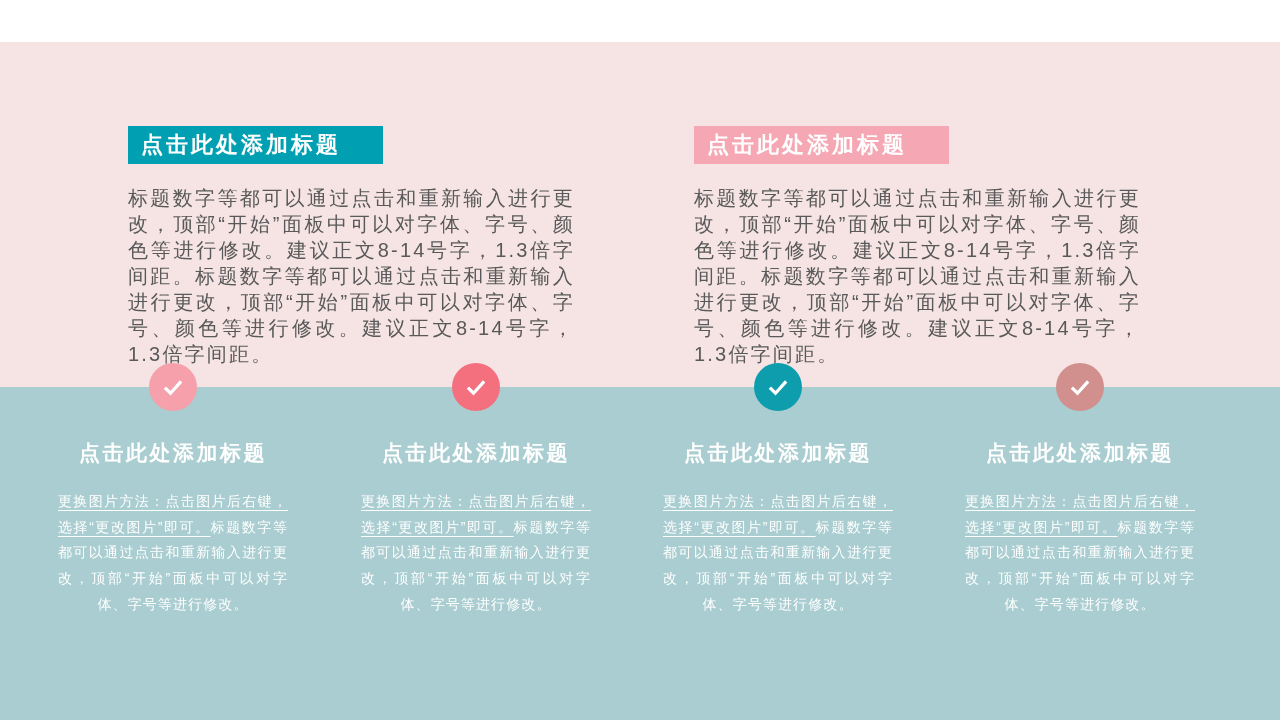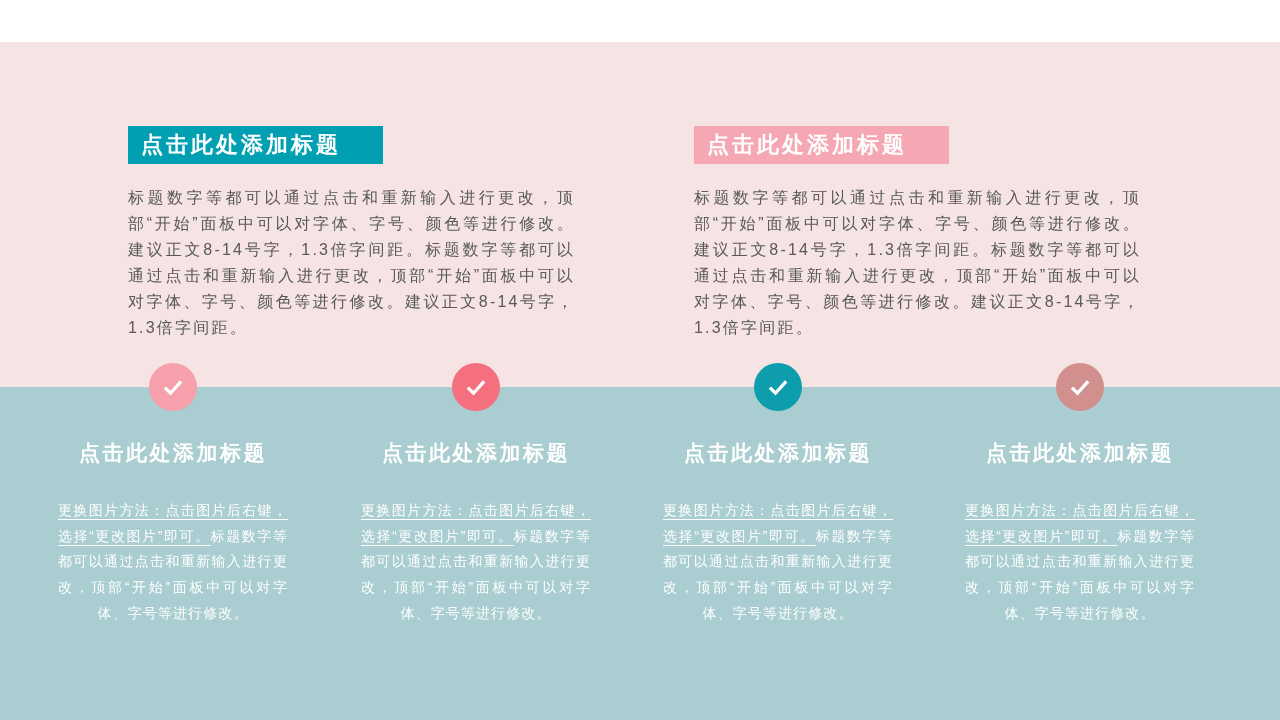--- a/index.html
+++ b/index.html
@@ -24,21 +24,21 @@
   }
   .title-bar span {
     color: #ffffff; font-size: 22px; font-weight: bold;
     letter-spacing: 3px; white-space: nowrap;
   }
 
   .intro-body {
     margin-top: 21px;
     width: 447px;
     color: #595959;
-    font-size: 16px;
+    font-size: 20px;
     line-height: 26px;
     letter-spacing: 2.2px;
     text-align: justify;
   }
 
   
   .column { position: absolute; top: 321px; width: 240px; }
   .col-0 { left:  53px; }
   .col-1 { left: 356px; }
   .col-2 { left: 658px; }
@@ -53,21 +53,21 @@
 
   .column h3 {
     position: absolute; top: 76px; left: 0;
     width: 240px;
     text-align: center;
     color: #ffffff; font-size: 21px; font-weight: bold;
     letter-spacing: 2.5px; white-space: nowrap;
   }
 
   .col-body {
-    position: absolute; top: 135px; left: 5px;
+    position: absolute; top: 126px; left: 5px;
     width: 230px;
     color: #ffffff;
     font-size: 14px;
     line-height: 25.7px;
     letter-spacing: 1.1px;
     text-align: justify;
     text-align-last: center;
   }
   .col-body .underlined {
     text-decoration: underline;

